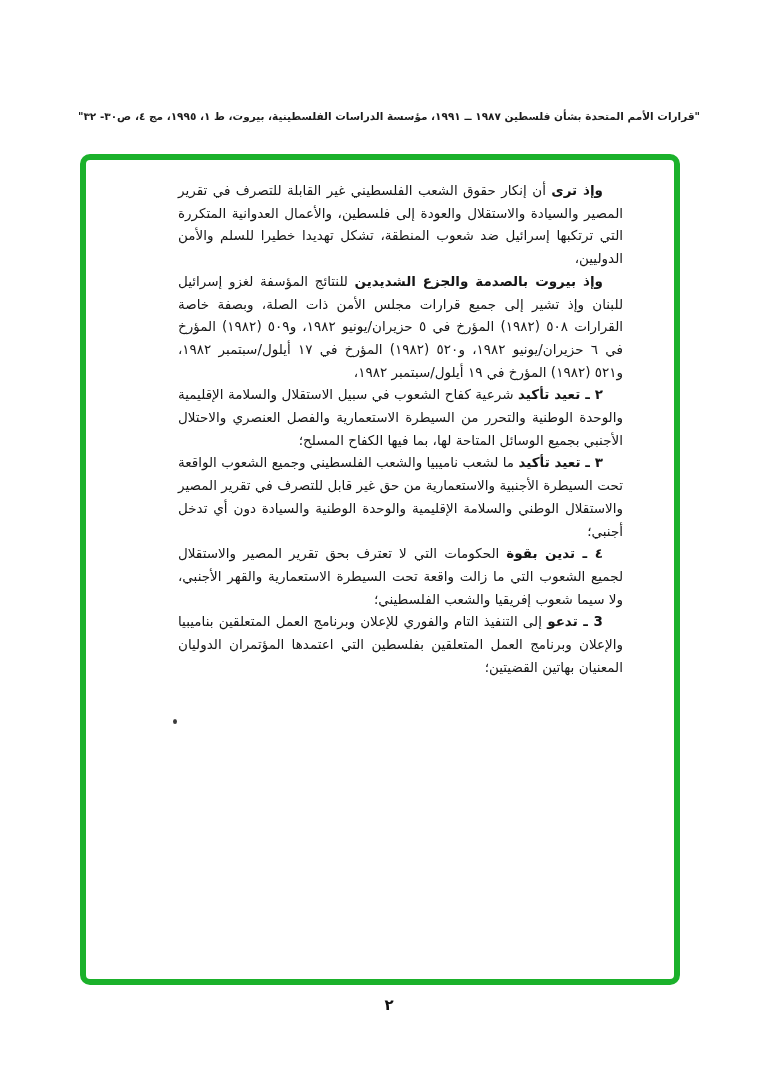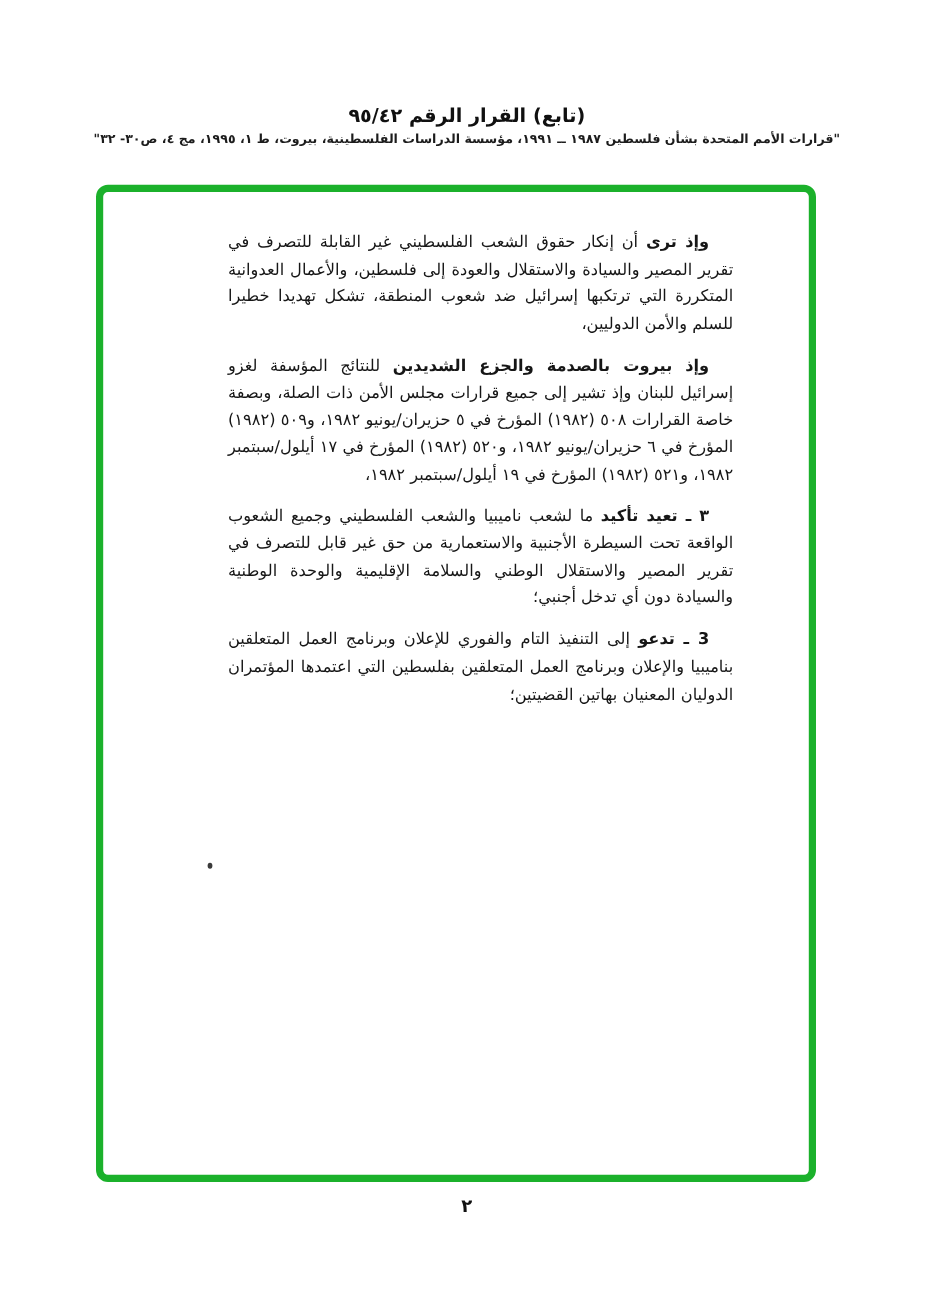--- a/index.html
+++ b/index.html
@@ -54,21 +54,21 @@
     top: 179px;
     left: 178px;
     width: 445px;
     direction: rtl;
     text-align: justify;
     font-size: 13.5px;
     line-height: 22.7px;
     color: #161616;
   }
   .text-block p {
-    margin: 12px;
+    margin: 0;
     padding: 0;
     text-indent: 20px;
   }
   .text-block .lead {
     font-weight: bold;
   }
   .scan-speck {
     position: absolute;
     left: 173px;
     top: 719px;
@@ -86,35 +86,40 @@
     font-size: 15px;
     font-weight: bold;
     color: #101010;
   }
 </style>
 </head>
 <body>
 
 <div class="page">
 
-  <h1 class="doc-title">(تابع) القرار الرقم ٩٥/٤٢</h1>
 
   <div class="doc-citation">"قرارات الأمم المتحدة بشأن فلسطين ١٩٨٧ ــ ١٩٩١، مؤسسة الدراسات الفلسطينية، بيروت، ط ١، ١٩٩٥، مج ٤، ص٣٠- ٣٢"</div>
 
   <div class="annotation-box" style="border-color: rgb(27, 177, 43);"></div>
 
   <div class="text-block">
     <p>
       <span class="lead">وإذ ترى</span><span> أن إنكار حقوق الشعب الفلسطيني غير القابلة للتصرف في تقرير المصير والسيادة والاستقلال والعودة إلى فلسطين، والأعمال العدوانية المتكررة التي ترتكبها إسرائيل ضد شعوب المنطقة، تشكل تهديدا خطيرا للسلم والأمن الدوليين،</span>
     </p>
     <p>
       <span class="lead">وإذ بيروت بالصدمة والجزع الشديدين</span><span> للنتائج المؤسفة لغزو إسرائيل للبنان وإذ تشير إلى جميع قرارات مجلس الأمن ذات الصلة، وبصفة خاصة القرارات ٥٠٨ (١٩٨٢) المؤرخ في ٥ حزيران/يونيو ١٩٨٢، و٥٠٩ (١٩٨٢) المؤرخ في ٦ حزيران/يونيو ١٩٨٢، و٥٢٠ (١٩٨٢) المؤرخ في ١٧ أيلول/سبتمبر ١٩٨٢، و٥٢١ (١٩٨٢) المؤرخ في ١٩ أيلول/سبتمبر ١٩٨٢،</span>
     </p>
     <p>
+      <span class="lead">٢ ـ تعيد تأكيد</span><span> شرعية كفاح الشعوب في سبيل الاستقلال والسلامة الإقليمية والوحدة الوطنية والتحرر من السيطرة الاستعمارية والفصل العنصري والاحتلال الأجنبي بجميع الوسائل المتاحة لها، بما فيها الكفاح المسلح؛</span>
+    </p>
+    <p>
       <span class="lead">٣ ـ تعيد تأكيد</span><span> ما لشعب ناميبيا والشعب الفلسطيني وجميع الشعوب الواقعة تحت السيطرة الأجنبية والاستعمارية من حق غير قابل للتصرف في تقرير المصير والاستقلال الوطني والسلامة الإقليمية والوحدة الوطنية والسيادة دون أي تدخل أجنبي؛</span>
+    </p>
+    <p>
+      <span class="lead">٤ ـ تدين بقوة</span><span> الحكومات التي لا تعترف بحق تقرير المصير والاستقلال لجميع الشعوب التي ما زالت واقعة تحت السيطرة الاستعمارية والقهر الأجنبي، ولا سيما شعوب إفريقيا والشعب الفلسطيني؛</span>
     </p>
     <p>
       <span class="lead">3 ـ تدعو</span><span> إلى التنفيذ التام والفوري للإعلان وبرنامج العمل المتعلقين بناميبيا والإعلان وبرنامج العمل المتعلقين بفلسطين التي اعتمدها المؤتمران الدوليان المعنيان بهاتين القضيتين؛</span>
     </p>
   </div>
 
   <div class="scan-speck"></div>
 
   <div class="page-number">٢</div>
 

